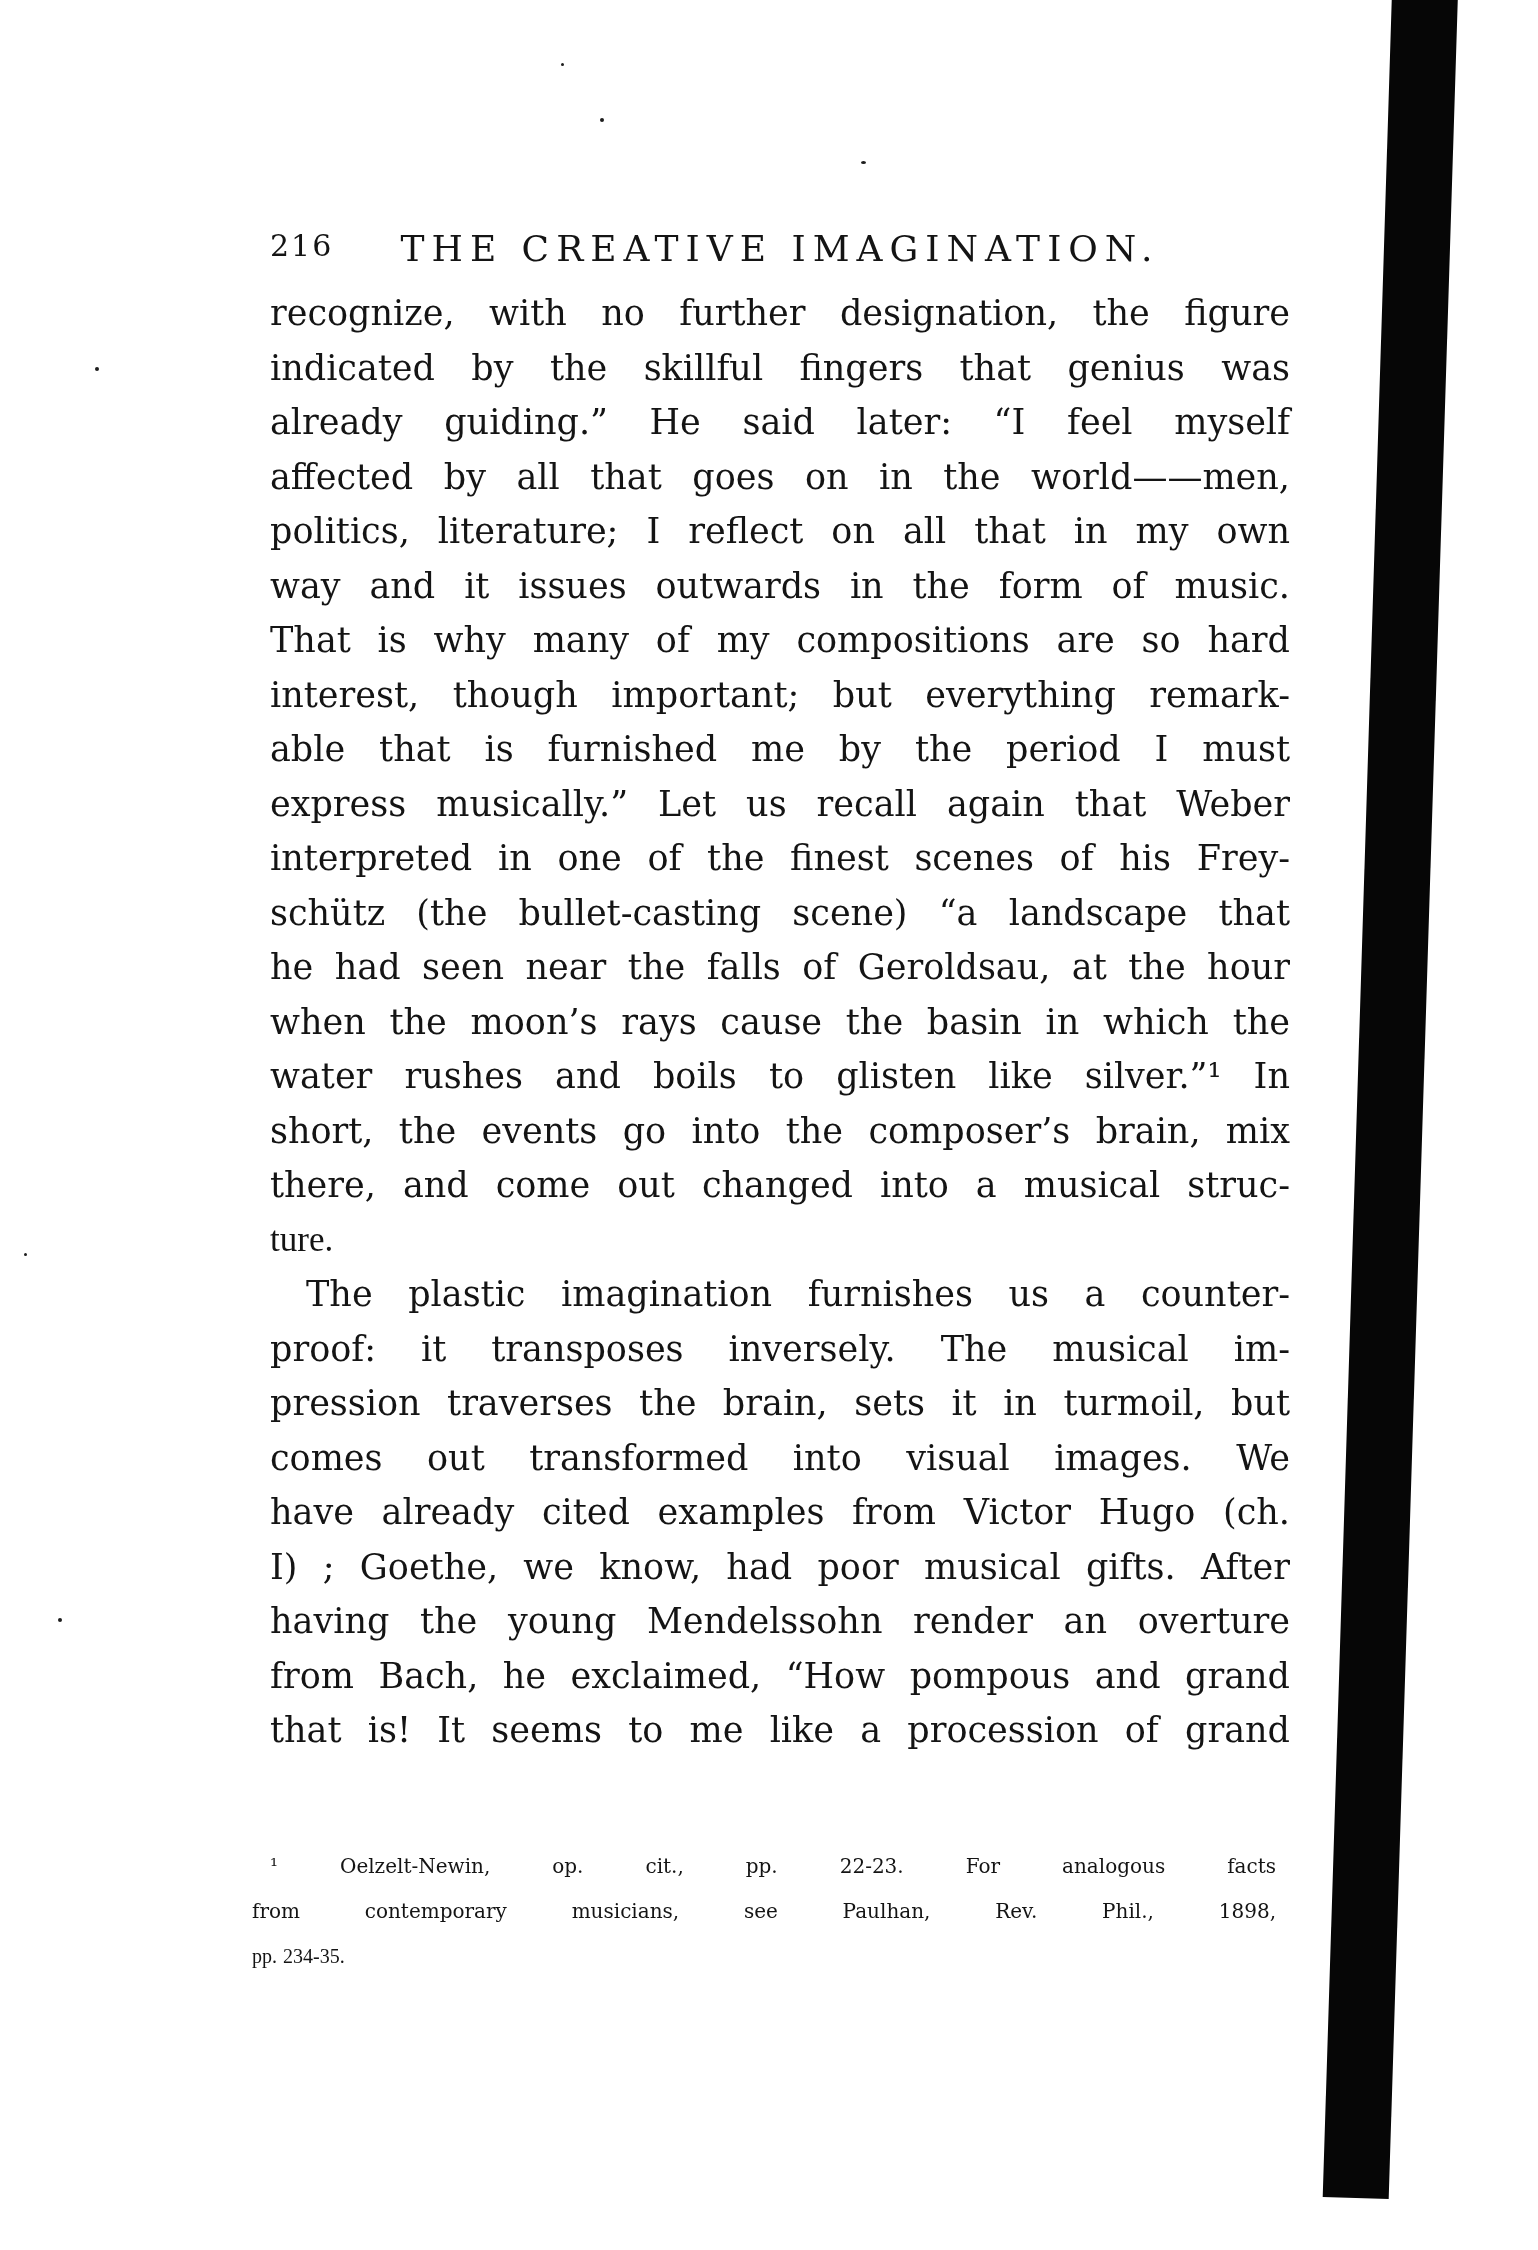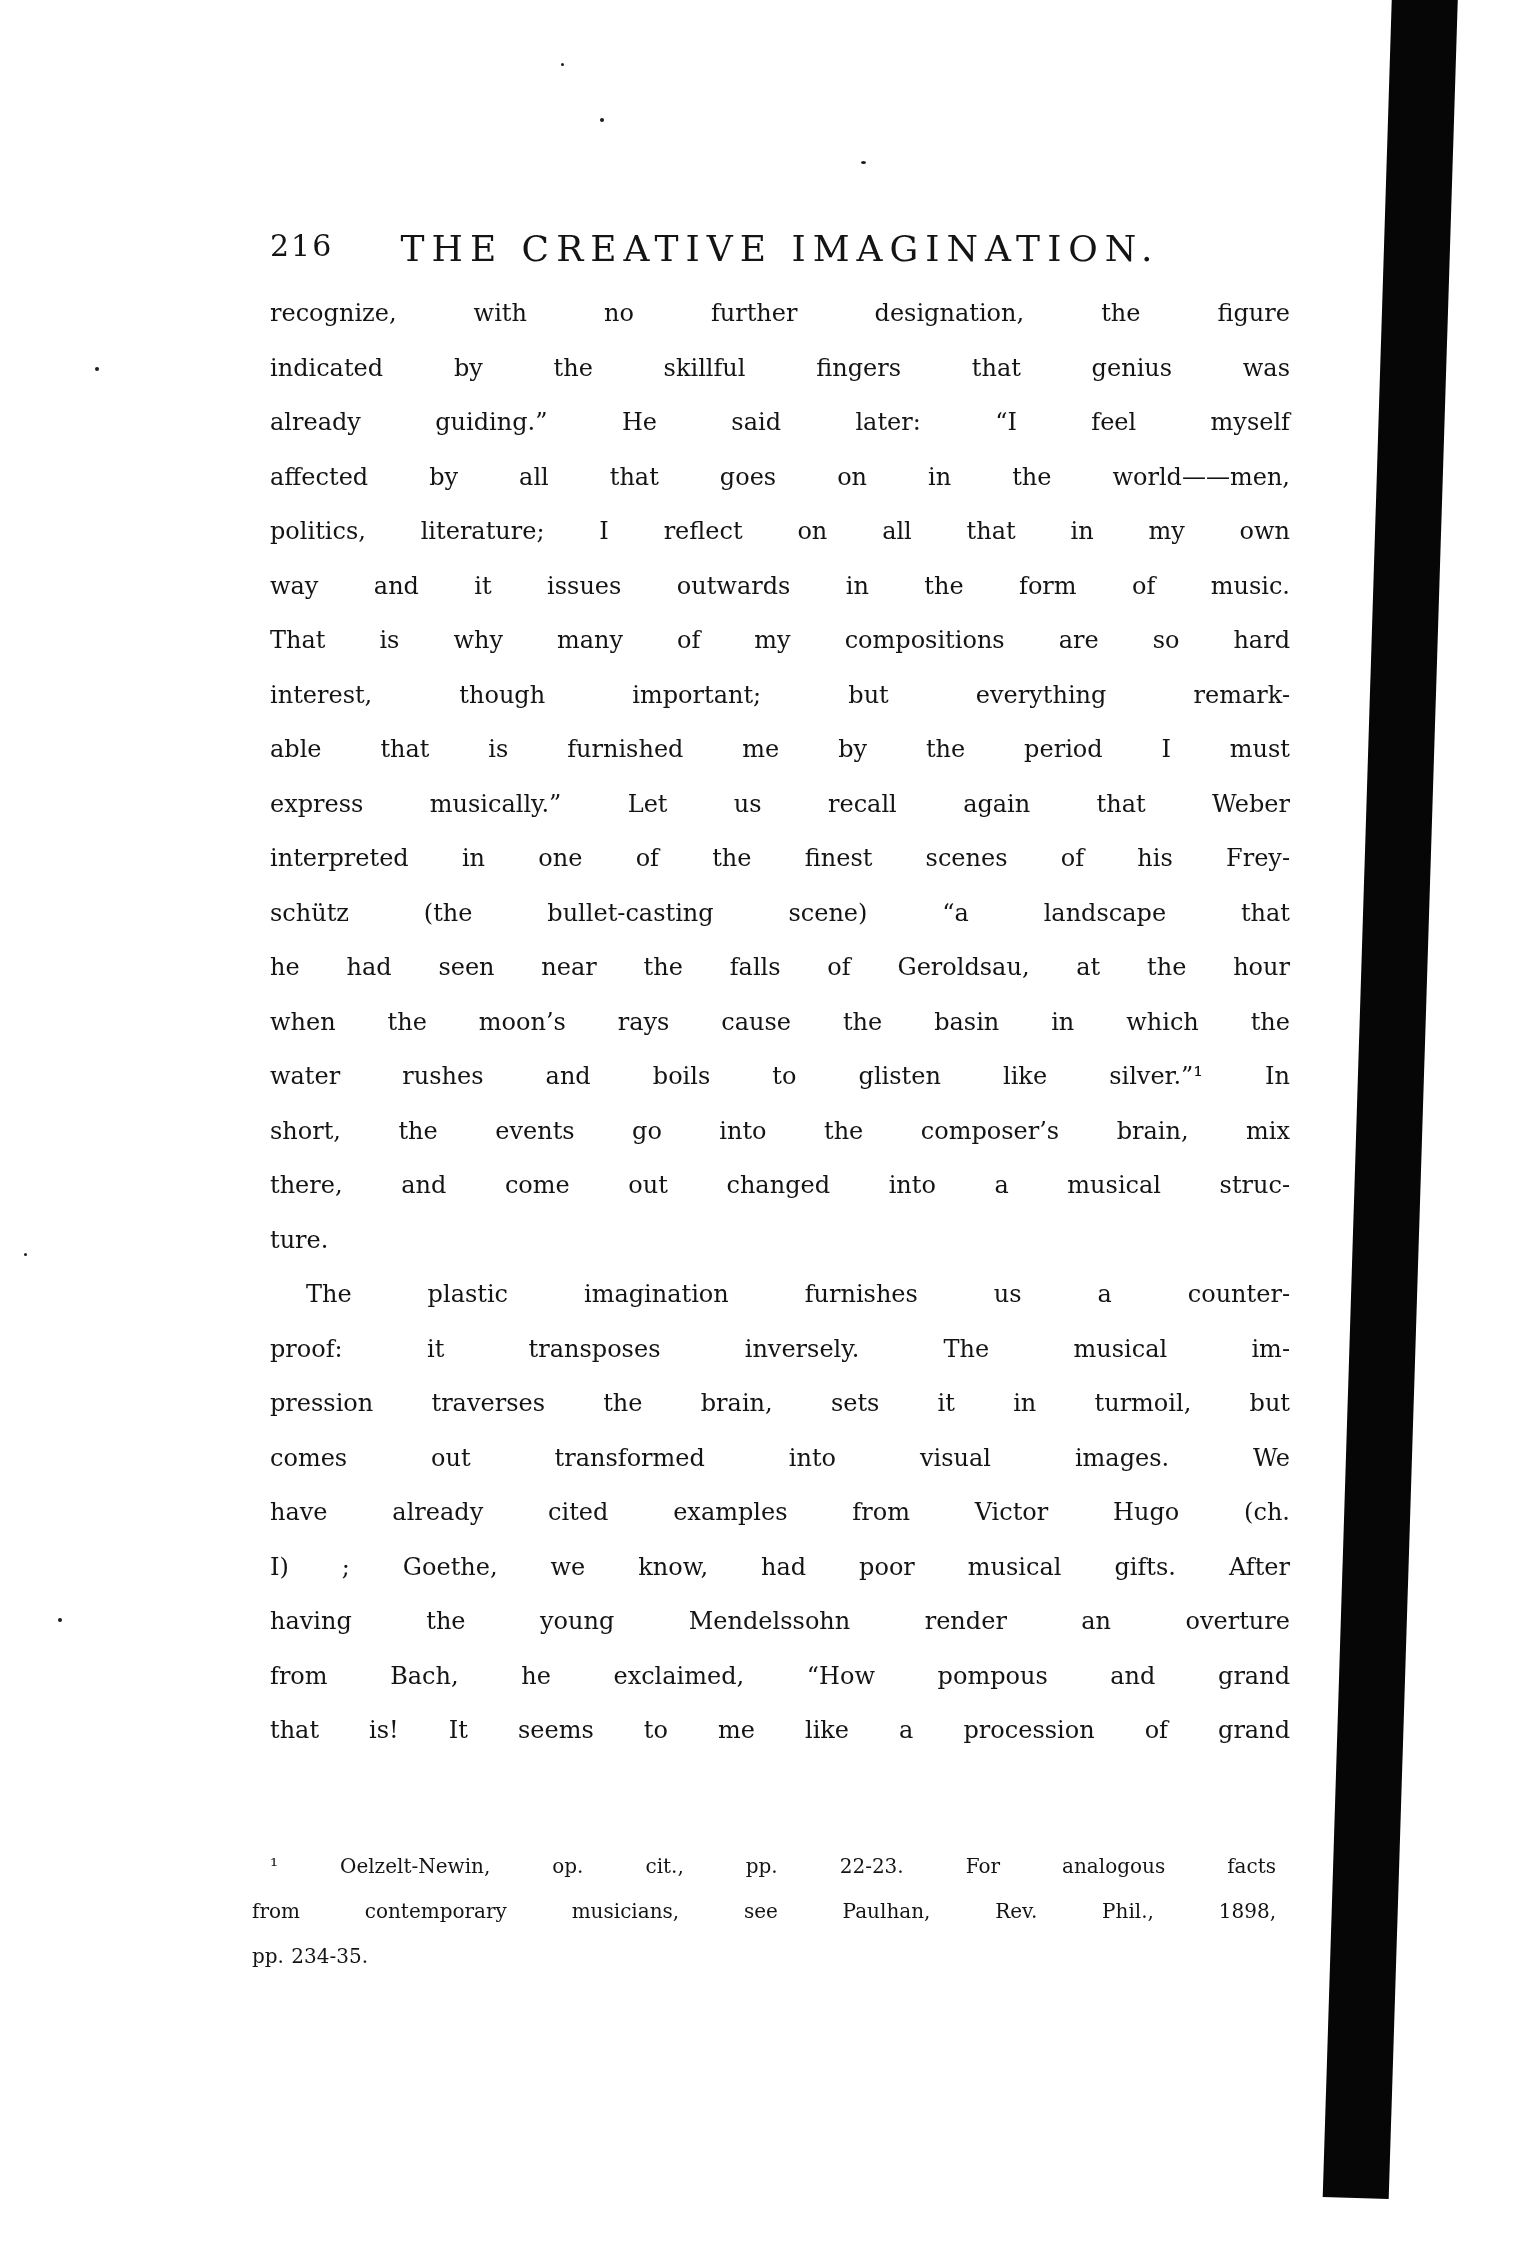--- a/index.html
+++ b/index.html
@@ -25,28 +25,28 @@
   .runtitle{
     position:absolute;left:0;right:0;top:6px;
     text-align:center;
     font-size:36px;
     letter-spacing:7px;
     white-space:nowrap;
   }
   
   .bodytext{
     position:absolute;left:270px;top:286px;width:1020px;
-    font-size:24px;line-height:54.5px;
+    font-size:35px;line-height:54.5px;
   }
   .line{
     text-align:justify;
     text-align-last:justify;
     word-spacing:1px;
   }
-  .line.nojust{text-align-last:left;}
+  .line.nojust{text-align-last:left;font-family:Liberation Serif, serif;}
   .line.indent{text-indent:36px;}
   .it{}
   
   .footnote{
     position:absolute;left:252px;top:1844px;width:1024px;
     font-size:20px;line-height:45px;
   }
   .footnote .line.indent{text-indent:18px;}
   
   .scan-bar{

